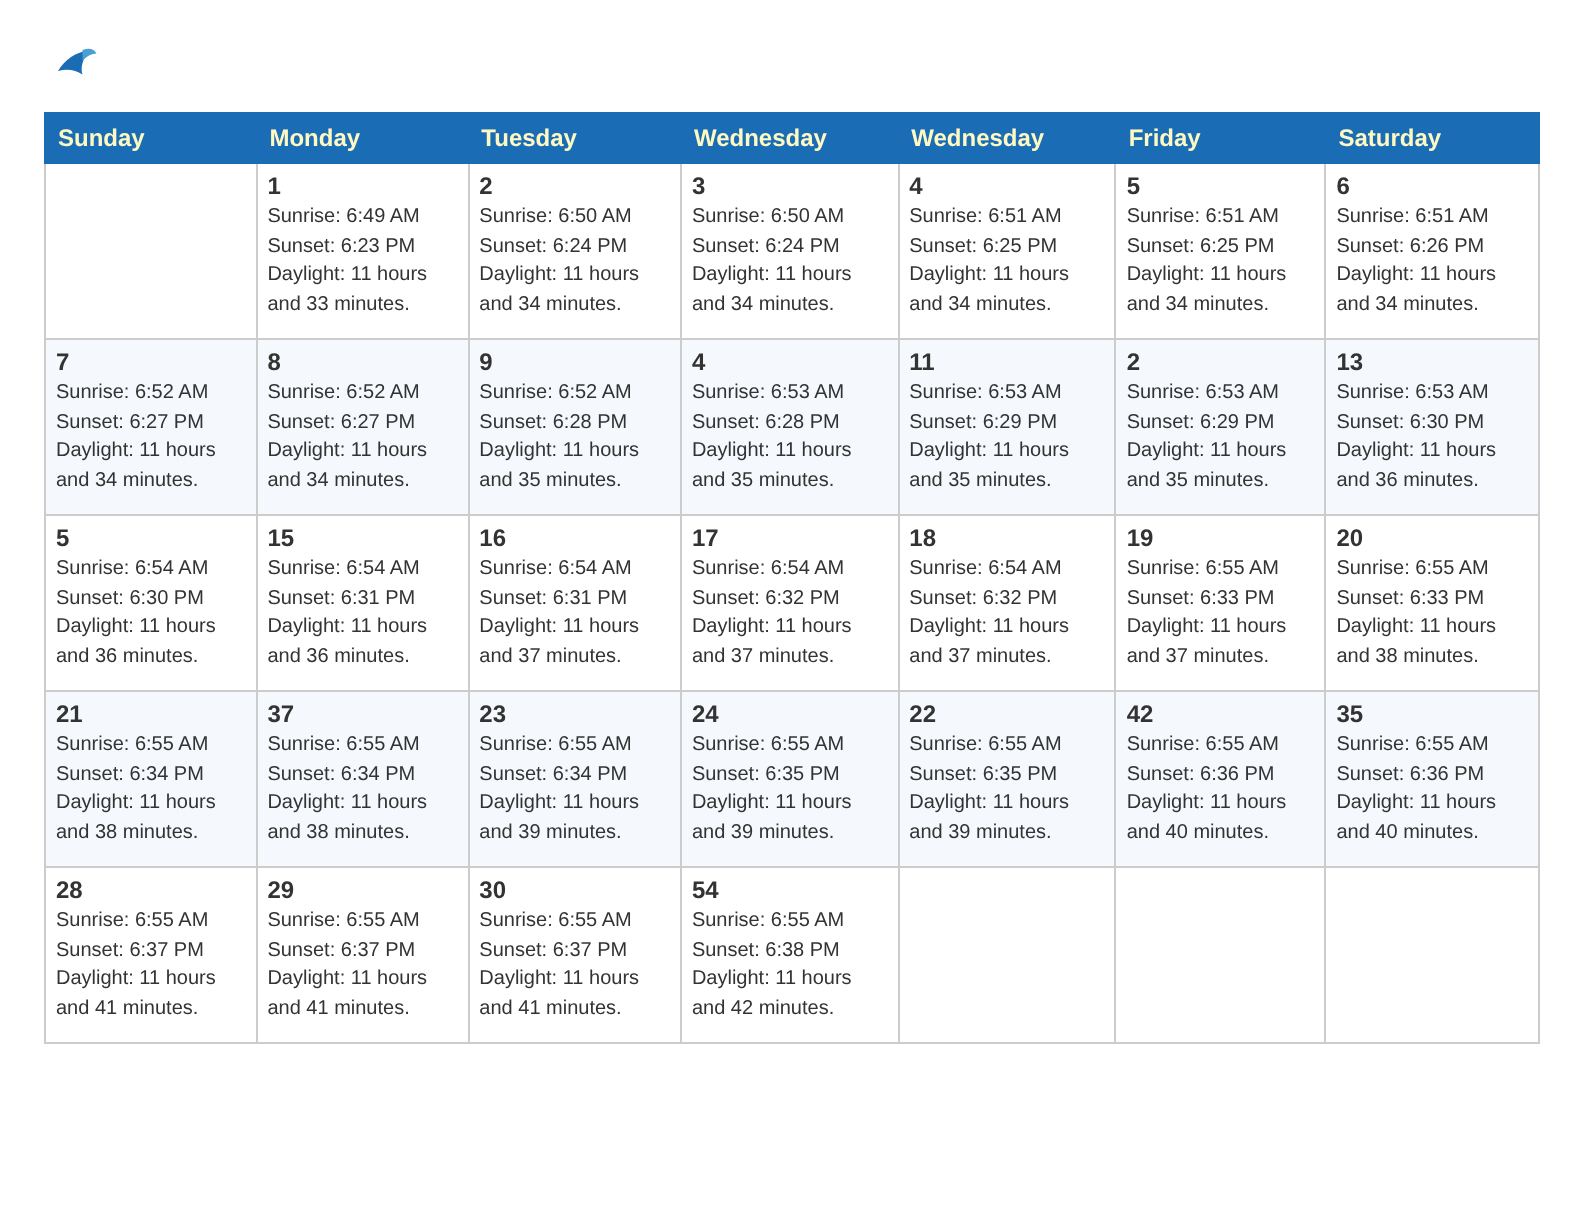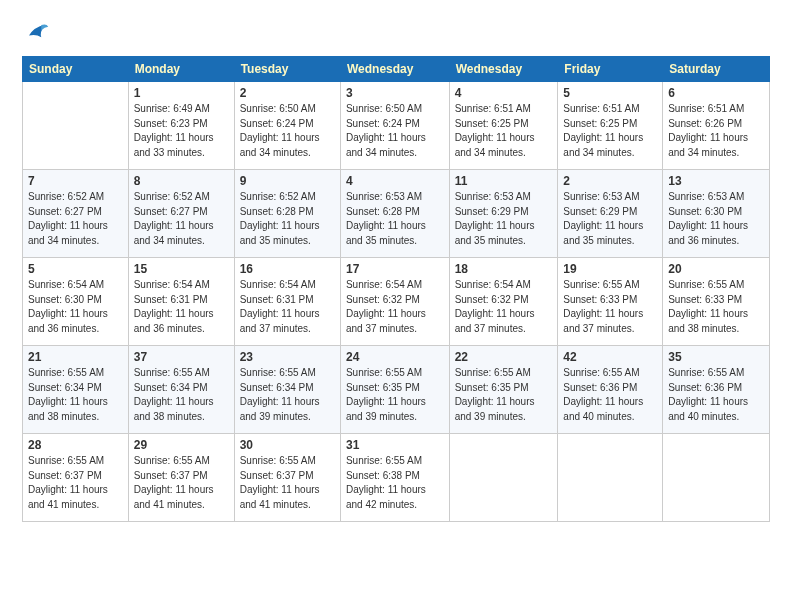--- a/index.html
+++ b/index.html
@@ -251,21 +251,21 @@
           </td>
           <td>
             <span class="day-num">29</span>
             <div class="day-info">Sunrise: 6:55 AM<br>Sunset: 6:37 PM<br>Daylight: 11 hours and 41 minutes.</div>
           </td>
           <td>
             <span class="day-num">30</span>
             <div class="day-info">Sunrise: 6:55 AM<br>Sunset: 6:37 PM<br>Daylight: 11 hours and 41 minutes.</div>
           </td>
           <td>
-            <span class="day-num">31</span>
+            <span class="day-num">54</span>
             <div class="day-info">Sunrise: 6:55 AM<br>Sunset: 6:38 PM<br>Daylight: 11 hours and 42 minutes.</div>
           </td>
           <td class="empty-cell"></td>
           <td class="empty-cell"></td>
           <td class="empty-cell"></td>
         </tr>
       </tbody>
   </table>
 </div>
 

